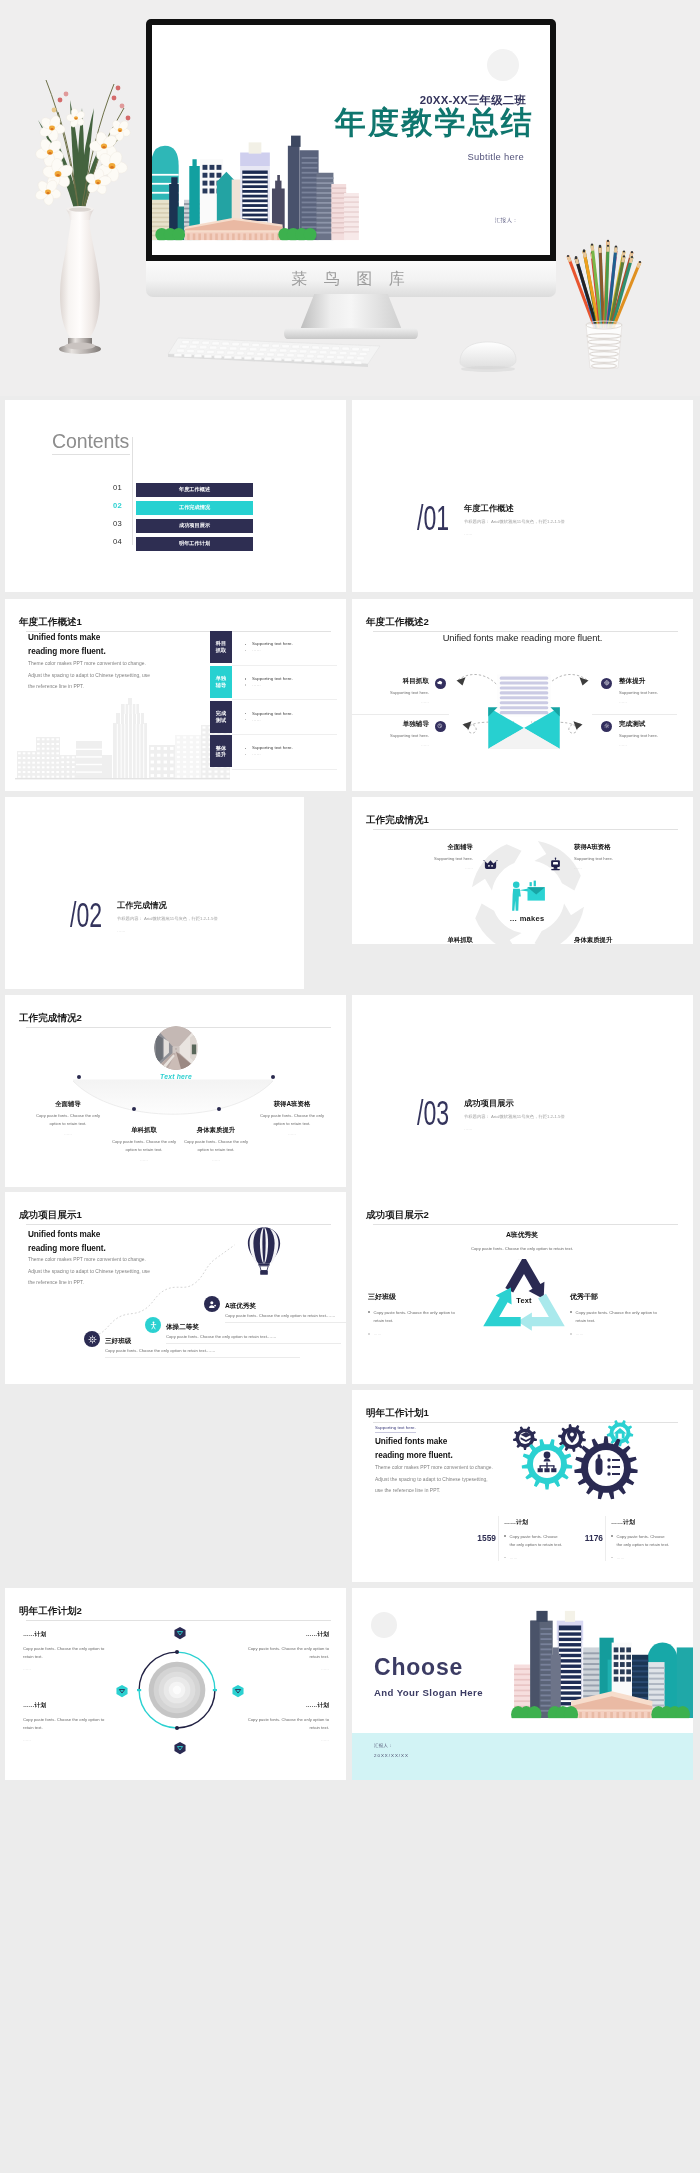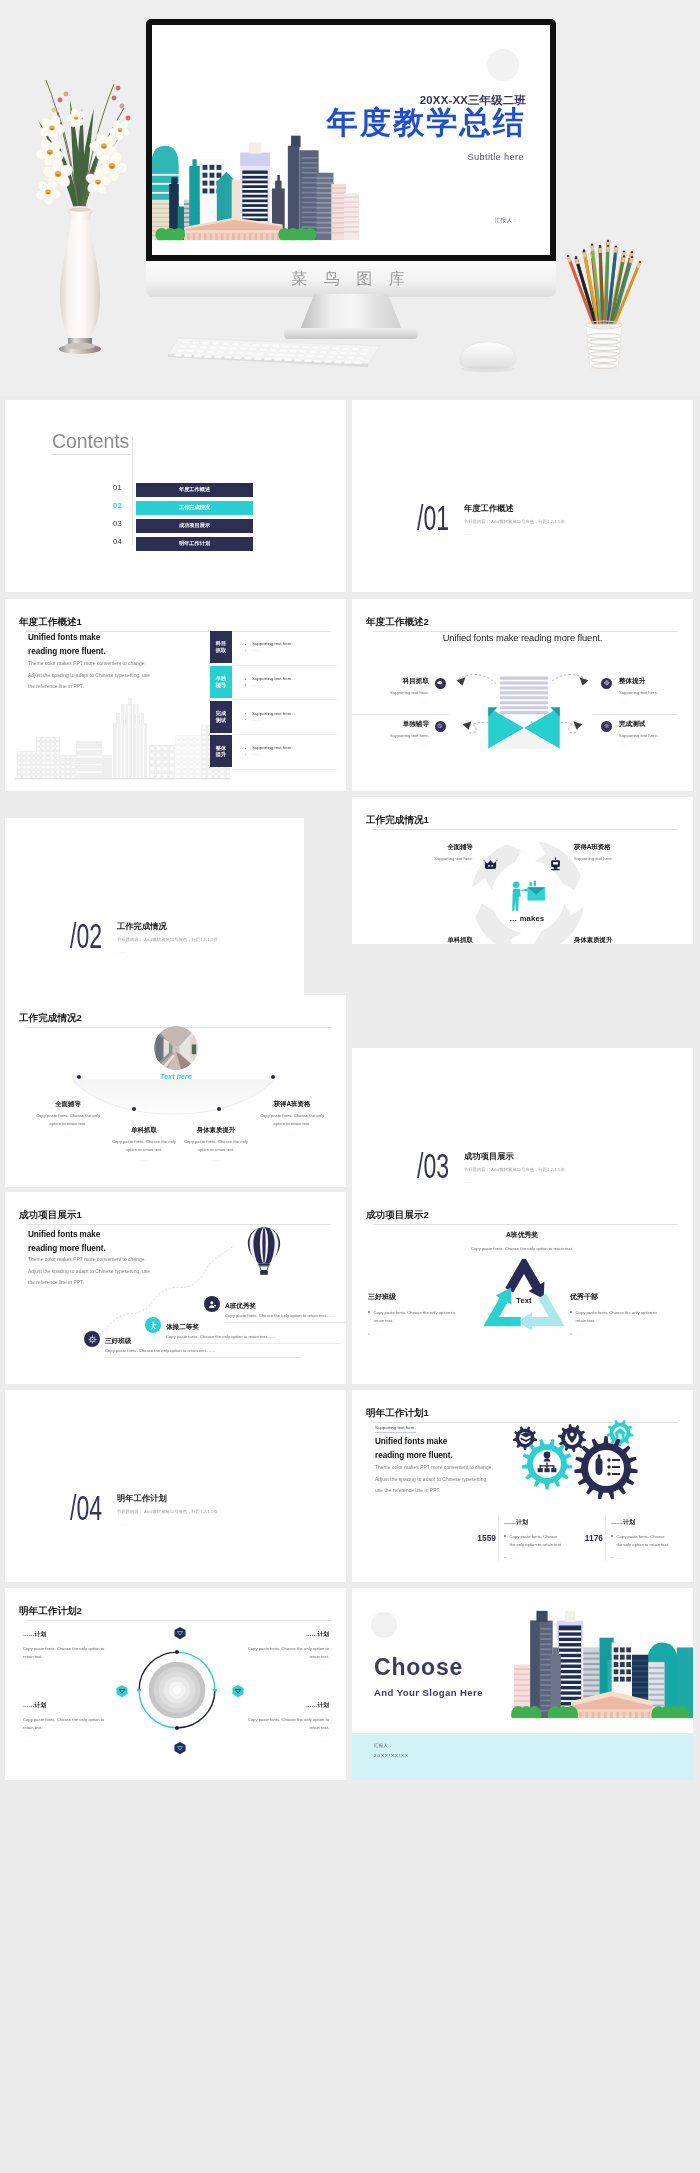--- a/index.html
+++ b/index.html
@@ -9,21 +9,21 @@
 
 .hero{position:absolute;left:0;top:0;width:700px;height:396px;background:#efeeee;overflow:hidden;}
 .mon{position:absolute;left:146px;top:19px;width:410px;height:248px;background:#101010;border-radius:5px 5px 0 0;}
 .screen{position:absolute;left:152px;top:25px;width:398px;height:230px;background:#fff;overflow:hidden;}
 .mon-chin{position:absolute;left:146px;top:261px;width:410px;height:36px;background:linear-gradient(180deg,#fbfbfb 0%,#f2f2f2 55%,#dcdcdc 100%);border-radius:0 0 7px 7px;}
 .mon-neck{position:absolute;left:300px;top:294px;width:102px;height:36px;background:linear-gradient(90deg,#bcbcbc 0%,#eeeeee 30%,#f6f6f6 50%,#cfcfcf 100%);clip-path:polygon(14% 0,86% 0,100% 100%,0 100%);}
 .mon-base{position:absolute;left:284px;top:328px;width:134px;height:11px;background:linear-gradient(180deg,#efefef,#c8c8c8);border-radius:4px/6px;}
 .wm{position:absolute;left:146px;top:269px;width:410px;text-align:center;font-size:16px;color:#9d9d9d;letter-spacing:6px;}
 .sl-circ{position:absolute;right:31px;top:24px;width:32px;height:32px;border-radius:50%;background:#f2f2f2;}
 .sl-eyebrow{position:absolute;right:24px;top:68px;font-size:11.4px;font-weight:bold;color:#34345c;letter-spacing:.2px;}
-.sl-title{position:absolute;right:24px;top:82px;font-size:31px;font-weight:bold;color:#1d4ed8;letter-spacing:2.2px;line-height:1;}
+.sl-title{position:absolute;right:16px;top:82px;font-size:31px;font-weight:bold;color:#0f766e;letter-spacing:2.2px;line-height:1;}
 .sl-sub{position:absolute;right:26px;top:126px;font-size:9.4px;color:#52527a;letter-spacing:.3px;}
 .sl-pres{position:absolute;right:32px;top:192px;font-size:5.5px;color:#5b5b80;letter-spacing:.3px;}
 .hero .city{position:absolute;left:-3px;bottom:-1px;width:212px;height:135px;}
 .vase{position:absolute;left:18px;top:70px;width:132px;height:312px;}
 .pencils{position:absolute;left:556px;top:232px;width:96px;height:142px;}
 .kbd{position:absolute;left:166px;top:334px;width:216px;height:38px;}
 .mouse{position:absolute;left:452px;top:338px;width:72px;height:36px;}
 
 
 .card{position:absolute;background:#fff;overflow:hidden;}
@@ -624,35 +624,29 @@
       <div class="ct-bar" style="top:137px">
         <span>明年工作计划</span>
       </div>
     </div>
 <div class="card" style="left:352px;top:400px;width:341px;height:192px">
       <div class="sec-num">/01</div>
       <div class="sec-t">年度工作概述</div>
       <div class="sec-d">节标题内容： Arial微软雅黑11号灰色，行距1.2-1.5倍</div>
       <div class="sec-d2">……</div>
     </div>
-    <div class="card" style="left:5px;top:818px;width:299px;height:192px">
+    <div class="card" style="left:5px;top:797px;width:299px;height:192px">
       <div class="sec-num">/02</div>
       <div class="sec-t">工作完成情况</div>
       <div class="sec-d">节标题内容： Arial微软雅黑11号灰色，行距1.2-1.5倍</div>
       <div class="sec-d2">……</div>
     </div>
-    <div class="card" style="left:352px;top:1048px;width:341px;height:248px">
+    <div class="card" style="left:352px;top:995px;width:341px;height:248px">
       <div class="sec-num">/03</div>
       <div class="sec-t">成功项目展示</div>
-      <div class="sec-d">节标题内容： Arial微软雅黑11号灰色，行距1.2-1.5倍</div>
-      <div class="sec-d2">……</div>
-    </div>
-    <div class="card" style="left:5px;top:1390px;width:341px;height:192px">
-      <div class="sec-num">/04</div>
-      <div class="sec-t">明年工作计划</div>
       <div class="sec-d">节标题内容： Arial微软雅黑11号灰色，行距1.2-1.5倍</div>
       <div class="sec-d2">……</div>
     </div>
 <div class="card" style="left:5px;top:599px;width:341px;height:192px">
       <div class="s-hd">年度工作概述1</div>
       <div class="s-hdl" style="width:305px"></div>
       <div class="o1-lead"><span>Unified fonts make</span><br><span>reading more fluent.</span></div>
       <div class="o1-par"><span>Theme color makes PPT more convenient to change.</span><br><span>Adjust the spacing to adapt to Chinese typesetting, use</span><br><span>the reference line in PPT.</span></div>
       <svg class="o1-city" viewBox="0 0 215 95" xmlns="http://www.w3.org/2000/svg">
         <g fill="#efefef">

